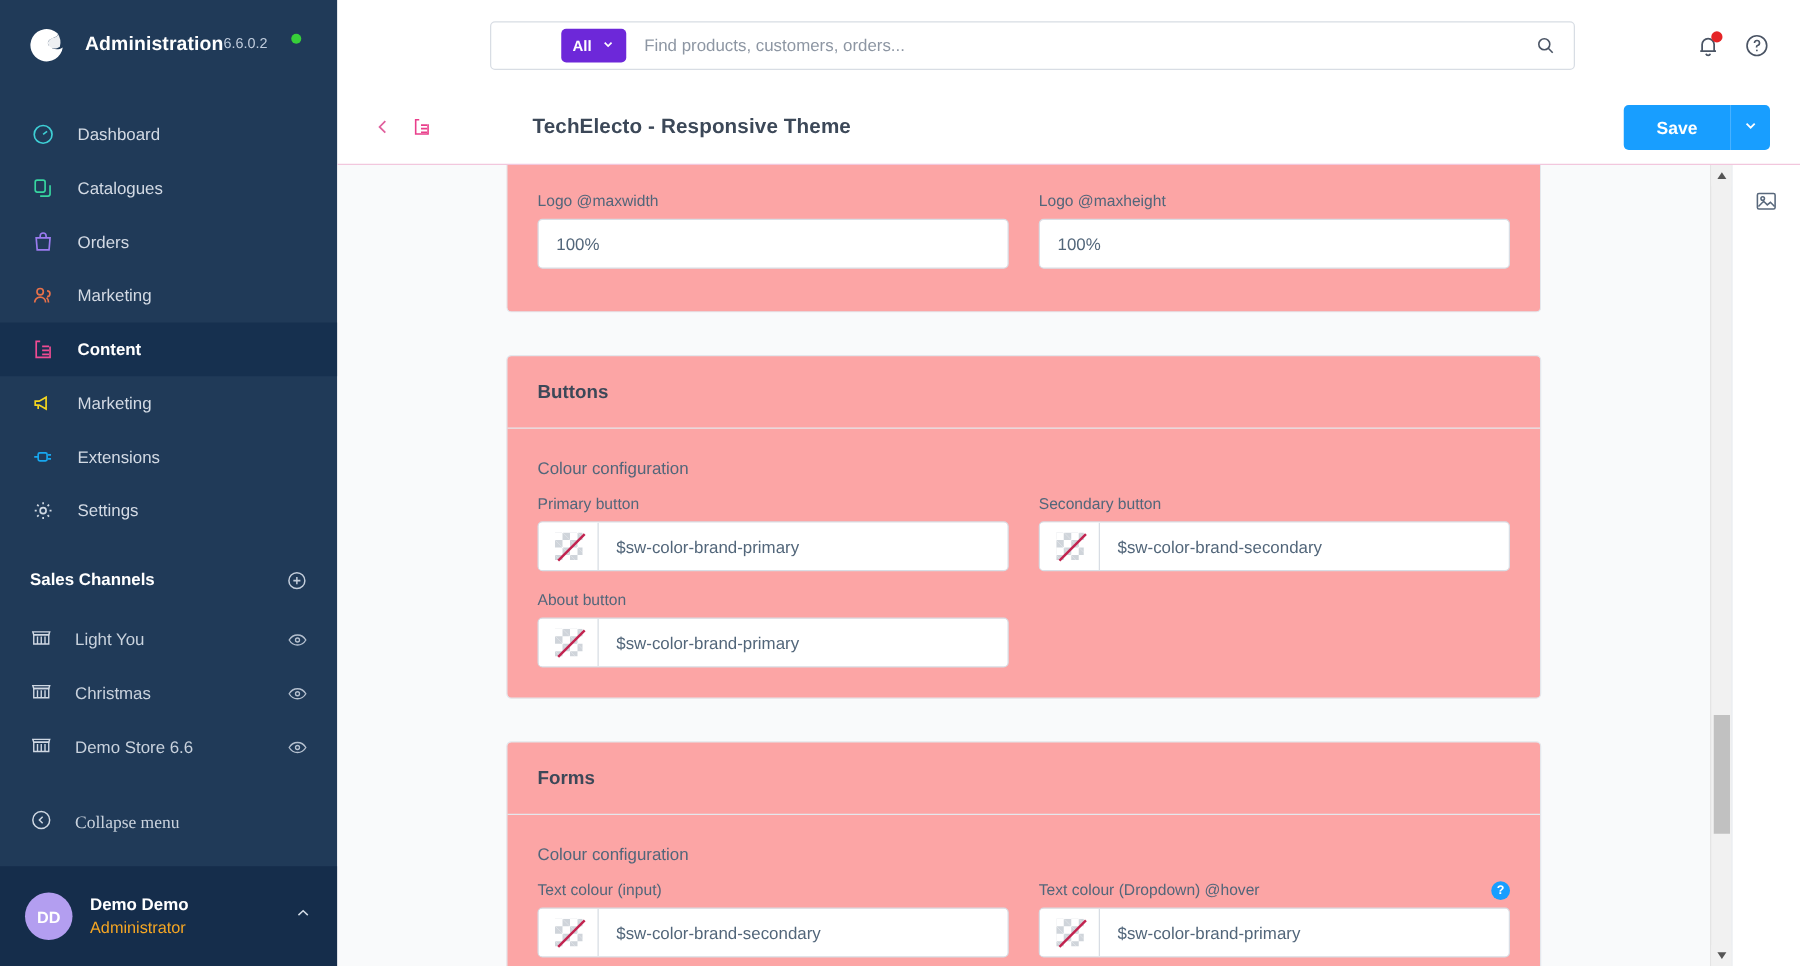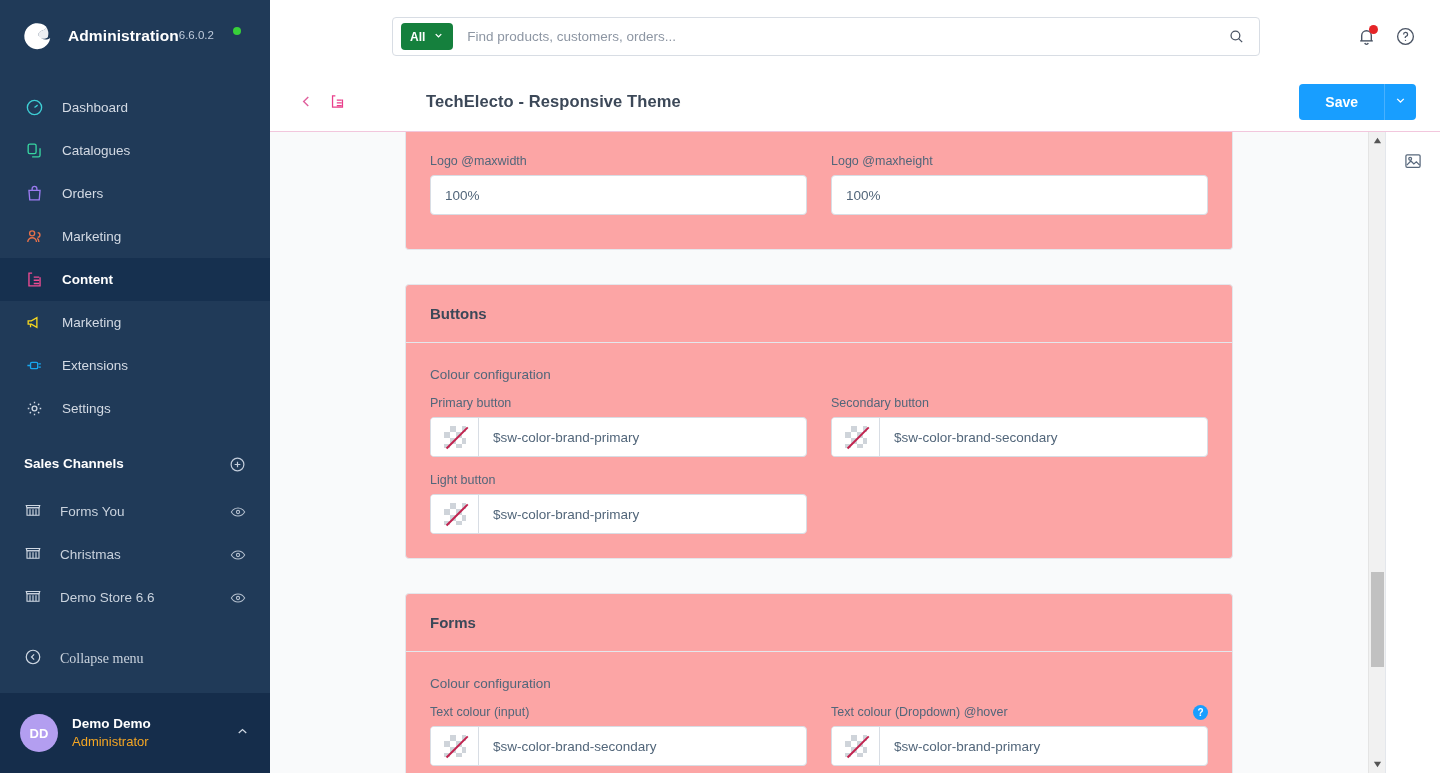--- a/index.html
+++ b/index.html
@@ -76,23 +76,23 @@
   .topbar {
     height: 72px; background: #fff; display: flex; align-items: center;
     position: relative; flex: 0 0 72px;
   }
   .searchwrap {
     position: absolute; left: 122px; top: 17px; width: 868px; height: 39px;
     border: 1px solid #d8dde4; border-radius: 4px; background: #fff;
     display: flex; align-items: center; padding: 0 8px;
   }
   .search-scope {
-    background: #15803d; color: #fff; font-size: 12px; font-weight: bold;
+    background: #6d28d9; color: #fff; font-size: 12px; font-weight: bold;
     border-radius: 4px; height: 27px; padding: 0 9px; display: flex;
-    align-items: center; gap: 8px; cursor: pointer;
+    align-items: center; gap: 8px; cursor: pointer; margin-left: 48px;
   }
   .search-input {
     border: none; outline: none; flex: 1 1 auto; height: 100%;
     font-size: 13.5px; color: #4a5464; padding-left: 14px;
     font-family: "Liberation Sans", sans-serif; background: transparent;
   }
   .search-input::placeholder { color: #8d96a3; }
   .search-go { color: #4a5464; padding: 0 6px; cursor: pointer; display:flex;}
   .top-actions {
     position: absolute; right: 24px; top: 0; height: 72px;
@@ -322,21 +322,21 @@
     </div>
 
     <div class="sb-channel">
       <span class="ic">
         <svg width="18" height="18" viewBox="0 0 24 24" fill="none" stroke="#cfd8e3" stroke-width="1.5">
           <path d="M4 9h16v10H4z"></path>
             <path d="M3 6h18l-1 3H4L3 6z"></path>
             <path d="M8 11v8M12 11v8M16 11v8"></path>
         </svg>
       </span>
-      <span>Forms You</span>
+      <span>Light You</span>
       <span class="eye">
         <svg width="16" height="16" viewBox="0 0 24 24" fill="none" stroke="currentColor" stroke-width="1.6">
           <path d="M2 12s3.5-6 10-6 10 6 10 6-3.5 6-10 6-10-6-10-6z"></path>
             <circle cx="12" cy="12" r="2.4"></circle>
         </svg>
       </span>
     </div>
 
     <div class="sb-channel">
       <span class="ic">
@@ -503,21 +503,21 @@
                   <label class="flabel">Secondary button</label>
                   <div class="colorfield">
                     <span class="swatch">
                         <span class="swatch-inner"></span>
                       </span>
                     <input class="colorval" type="text" value="$sw-color-brand-secondary" style="">
                   </div>
                 </div>
 
                 <div class="field" style="margin-bottom:0;">
-                  <label class="flabel">Light button</label>
+                  <label class="flabel">About button</label>
                   <div class="colorfield">
                     <span class="swatch">
                         <span class="swatch-inner"></span>
                       </span>
                     <input class="colorval" type="text" value="$sw-color-brand-primary" style="">
                   </div>
                 </div>
 
               </div>
             </div>

